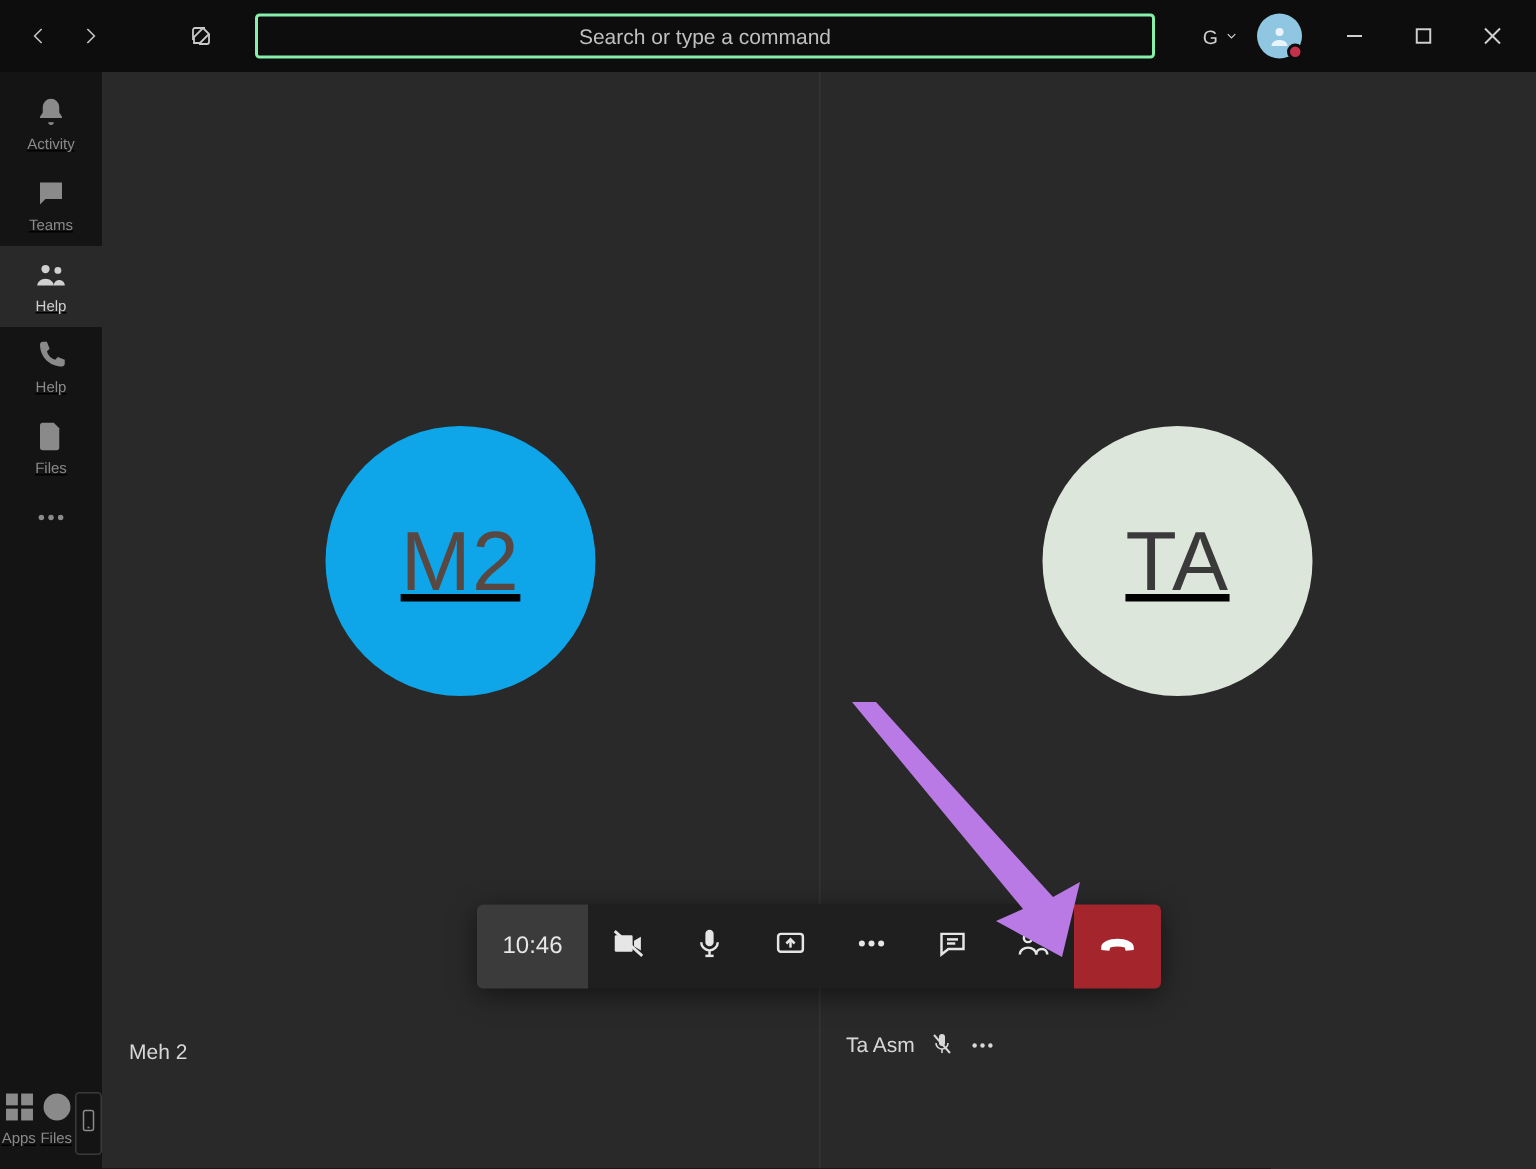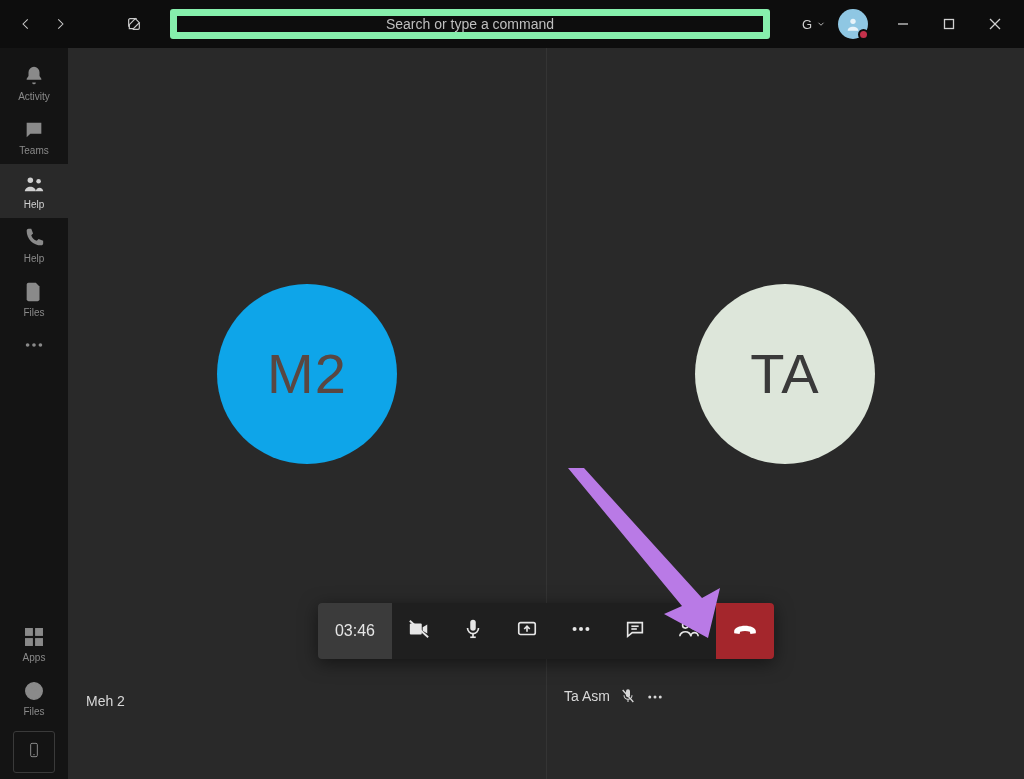--- a/index.html
+++ b/index.html
@@ -14,55 +14,55 @@
   .nav-arrows { display: flex; gap: 6px; margin-left: 6px; }
   .tb-btn {
     width: 28px; height: 28px; display: flex; align-items: center; justify-content: center;
     color: #c8c8c8; border-radius: 2px; cursor: pointer;
   }
   .tb-btn svg { width: 14px; height: 14px; stroke: #c8c8c8; fill: none; stroke-width: 1.8; }
   .compose { margin-left: 46px; }
   .compose svg { width: 16px; height: 16px; }
   .searchbar {
     flex: 0 0 auto; width: 600px; height: 30px; margin-left: 22px;
-    background: transparent; border: 7px solid #86efac; border-radius: 3px;
+    background: transparent; border: 2px solid #86efac; border-radius: 3px;
     color: #bfbfbf; font-size: 14px; padding: 0 12px; display:flex; align-items:center; justify-content:center;
   }
   .searchbar input {
     background: transparent; border: none; outline: none; color: #bfbfbf;
     width: 100%; text-align: center; font-size: 14px;
   }
   .searchbar input::placeholder { color: #bfbfbf; }
   .tb-right { margin-left: auto; display: flex; align-items: center; gap: 0; }
   .org { color: #d0d0d0; font-size: 13px; margin-right: 12px; display:flex; align-items:center; gap:4px;}
   .org svg { width:10px; height:10px; stroke:#d0d0d0; fill:none; stroke-width:2;}
   .avatar-small {
     width: 30px; height: 30px; border-radius: 50%; background: #8fc7e3;
     display: flex; align-items: center; justify-content: center; position: relative; margin-right: 12px;
   }
   .avatar-small svg { width:16px; height:16px; fill:#e8f4fa; }
   .presence { position:absolute; right:-1px; bottom:-1px; width:11px; height:11px; border-radius:50%; background:#c4314b; border:2px solid #0d0d0d; }
   .win-btn { width:46px; height:32px; display:flex; align-items:center; justify-content:center; cursor:pointer; }
   .win-btn svg { width:12px; height:12px; stroke:#d0d0d0; fill:none; stroke-width:1.3; }
 
   
-  .body { flex:1; display:flex; min-height:0; }
+  .body { flex:1; display:flex; min-height:0;text-decoration:underline; }
   .rail {
     width:68px; background:#141414; display:flex; flex-direction:column; align-items:center;
     padding-top:8px; color:#8a8a8a;
   }
   .rail-item {
     width:68px; height:54px; display:flex; flex-direction:column; align-items:center; justify-content:center;
     gap:2px; cursor:pointer; color:#8a8a8a; font-size:10px;
   }
   .rail-item.selected { background:#292929; color:#d0d0d0; }
   .rail-item svg { width:22px; height:22px; fill:#8a8a8a; }
   .rail-item.selected svg { fill:#d0d0d0; }
   .rail-spacer { flex:1; }
-  .rail-bottom { width:68px; display:flex; flex-direction:column; align-items:center; padding-bottom:6px; gap:0;}
+  .rail-bottom { width:68px; display:flex; flex-direction:row; align-items:center; padding-bottom:6px; gap:0;}
   .rail-square { width:42px; height:42px; border:1px solid #3a3a3a; border-radius:3px; display:flex; align-items:center; justify-content:center; margin-top:6px; cursor:pointer;}
   .rail-square svg { width:16px; height:22px; stroke:#8a8a8a; fill:none; stroke-width:1.5;}
 
   
   .stage { flex:1; background:#292929; position:relative; display:flex; }
   .tile { flex:1; position:relative; display:flex; align-items:center; justify-content:center; }
   .divider { position:absolute; top:0; bottom:0; left:50%; width:1px; background:#343434; }
   .disc {
     width:180px; height:180px; border-radius:50%; display:flex; align-items:center; justify-content:center;
     font-size:56px; font-weight:400; letter-spacing:1px; margin-top:-80px;
@@ -263,21 +263,21 @@
                 <circle cx="5" cy="12" r="2"></circle>
                 <circle cx="12" cy="12" r="2"></circle>
                 <circle cx="19" cy="12" r="2"></circle>
               </svg>
           </span>
         </div>
       </div>
 
       <div class="call-bar">
         <div class="cb-seg cb-time">
-          <span>03:46</span>
+          <span>10:46</span>
         </div>
         <div class="cb-seg cb-btn">
           <span>
             <svg viewBox="0 0 24 24">
                 <path d="M3 6h11a1 1 0 0 1 1 1v10a1 1 0 0 1-1 1H3a1 1 0 0 1-1-1V7a1 1 0 0 1 1-1z"></path>
                 <path d="M16 10l5-3v10l-5-3z"></path>
                 <line x1="2" y1="3" x2="22" y2="21" stroke="#e6e6e6" stroke-width="2"></line>
               </svg>
           </span>
         </div>

